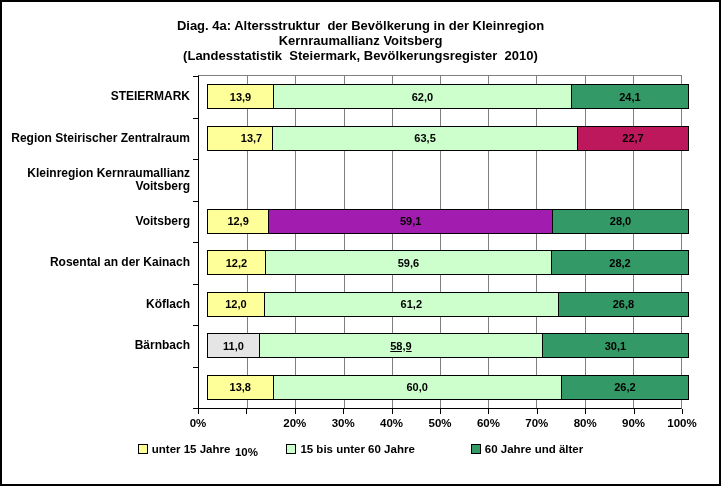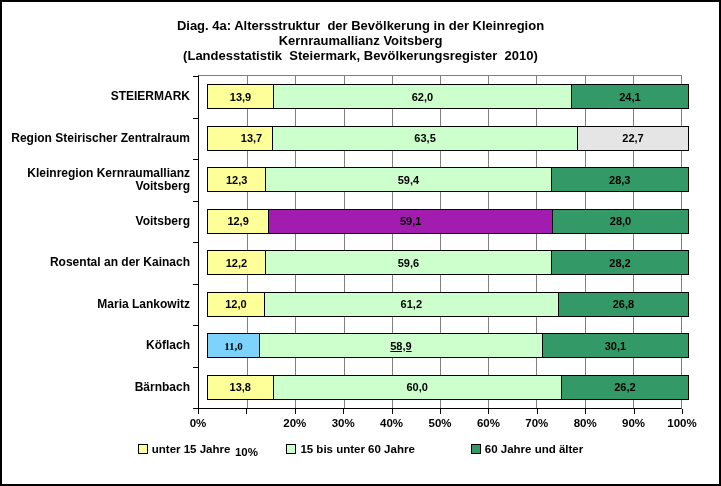--- a/index.html
+++ b/index.html
@@ -56,23 +56,20 @@
         <div>Kleinregion Kernraumallianz</div>
         <div>Voitsberg</div>
       </div>
       <div class="cat-label" style="height: 41.5px;">
         <div>Voitsberg</div>
       </div>
       <div class="cat-label" style="height: 41.5px;">
         <div>Rosental an der Kainach</div>
       </div>
       <div class="cat-label" style="height: 41.5px;">
-        <div>Maria Lankowitz</div>
-      </div>
-      <div class="cat-label" style="height: 41.5px;">
         <div>Köflach</div>
       </div>
       <div class="cat-label" style="height: 41.5px;">
         <div>Bärnbach</div>
       </div>
     </div>
   <div class="plot">
       <div class="gridline" style="left: 10%;"></div>
       <div class="gridline" style="left: 20%;"></div>
       <div class="gridline" style="left: 30%;"></div>
@@ -93,33 +90,22 @@
           <span>24,1</span>
         </div>
       </div>
       <div class="bar" style="top: 49.75px;">
         <div class="seg" style="width: 13.7%; background: rgb(255, 255, 153); padding-left: 23px;">
           <span>13,7</span>
         </div>
         <div class="seg" style="width: 63.5%; background: rgb(204, 255, 204);">
           <span>63,5</span>
         </div>
-        <div class="seg" style="width: 22.7%; background: #e5e5e5; flex-grow: 1;">
+        <div class="seg" style="width: 22.7%; background: #be185d; flex-grow: 1;">
           <span>22,7</span>
-        </div>
-      </div>
-      <div class="bar" style="top: 91.25px;">
-        <div class="seg" style="width: 12.3%; background: rgb(255, 255, 153);">
-          <span>12,3</span>
-        </div>
-        <div class="seg" style="width: 59.4%; background: rgb(204, 255, 204);">
-          <span>59,4</span>
-        </div>
-        <div class="seg" style="width: 28.3%; background: rgb(51, 153, 102); flex-grow: 1;">
-          <span>28,3</span>
         </div>
       </div>
       <div class="bar" style="top: 132.75px;">
         <div class="seg" style="width: 12.9%; background: rgb(255, 255, 153);">
           <span>12,9</span>
         </div>
         <div class="seg" style="width: 59.1%; background: #a21caf;">
           <span>59,1</span>
         </div>
         <div class="seg" style="width: 28%; background: rgb(51, 153, 102); flex-grow: 1;">
@@ -142,21 +128,21 @@
           <span>12,0</span>
         </div>
         <div class="seg" style="width: 61.2%; background: rgb(204, 255, 204);">
           <span>61,2</span>
         </div>
         <div class="seg" style="width: 26.8%; background: rgb(51, 153, 102); flex-grow: 1;">
           <span>26,8</span>
         </div>
       </div>
       <div class="bar" style="top: 257.25px;">
-        <div class="seg" style="width: 11%; background: #7dd3fc; font-family: Liberation Serif, serif;">
+        <div class="seg" style="width: 11%; background: #e5e5e5;">
           <span>11,0</span>
         </div>
         <div class="seg" style="width: 58.9%; background: rgb(204, 255, 204); text-decoration: underline;">
           <span>58,9</span>
         </div>
         <div class="seg" style="width: 30.1%; background: rgb(51, 153, 102); flex-grow: 1;">
           <span>30,1</span>
         </div>
       </div>
       <div class="bar" style="top: 298.75px;">

